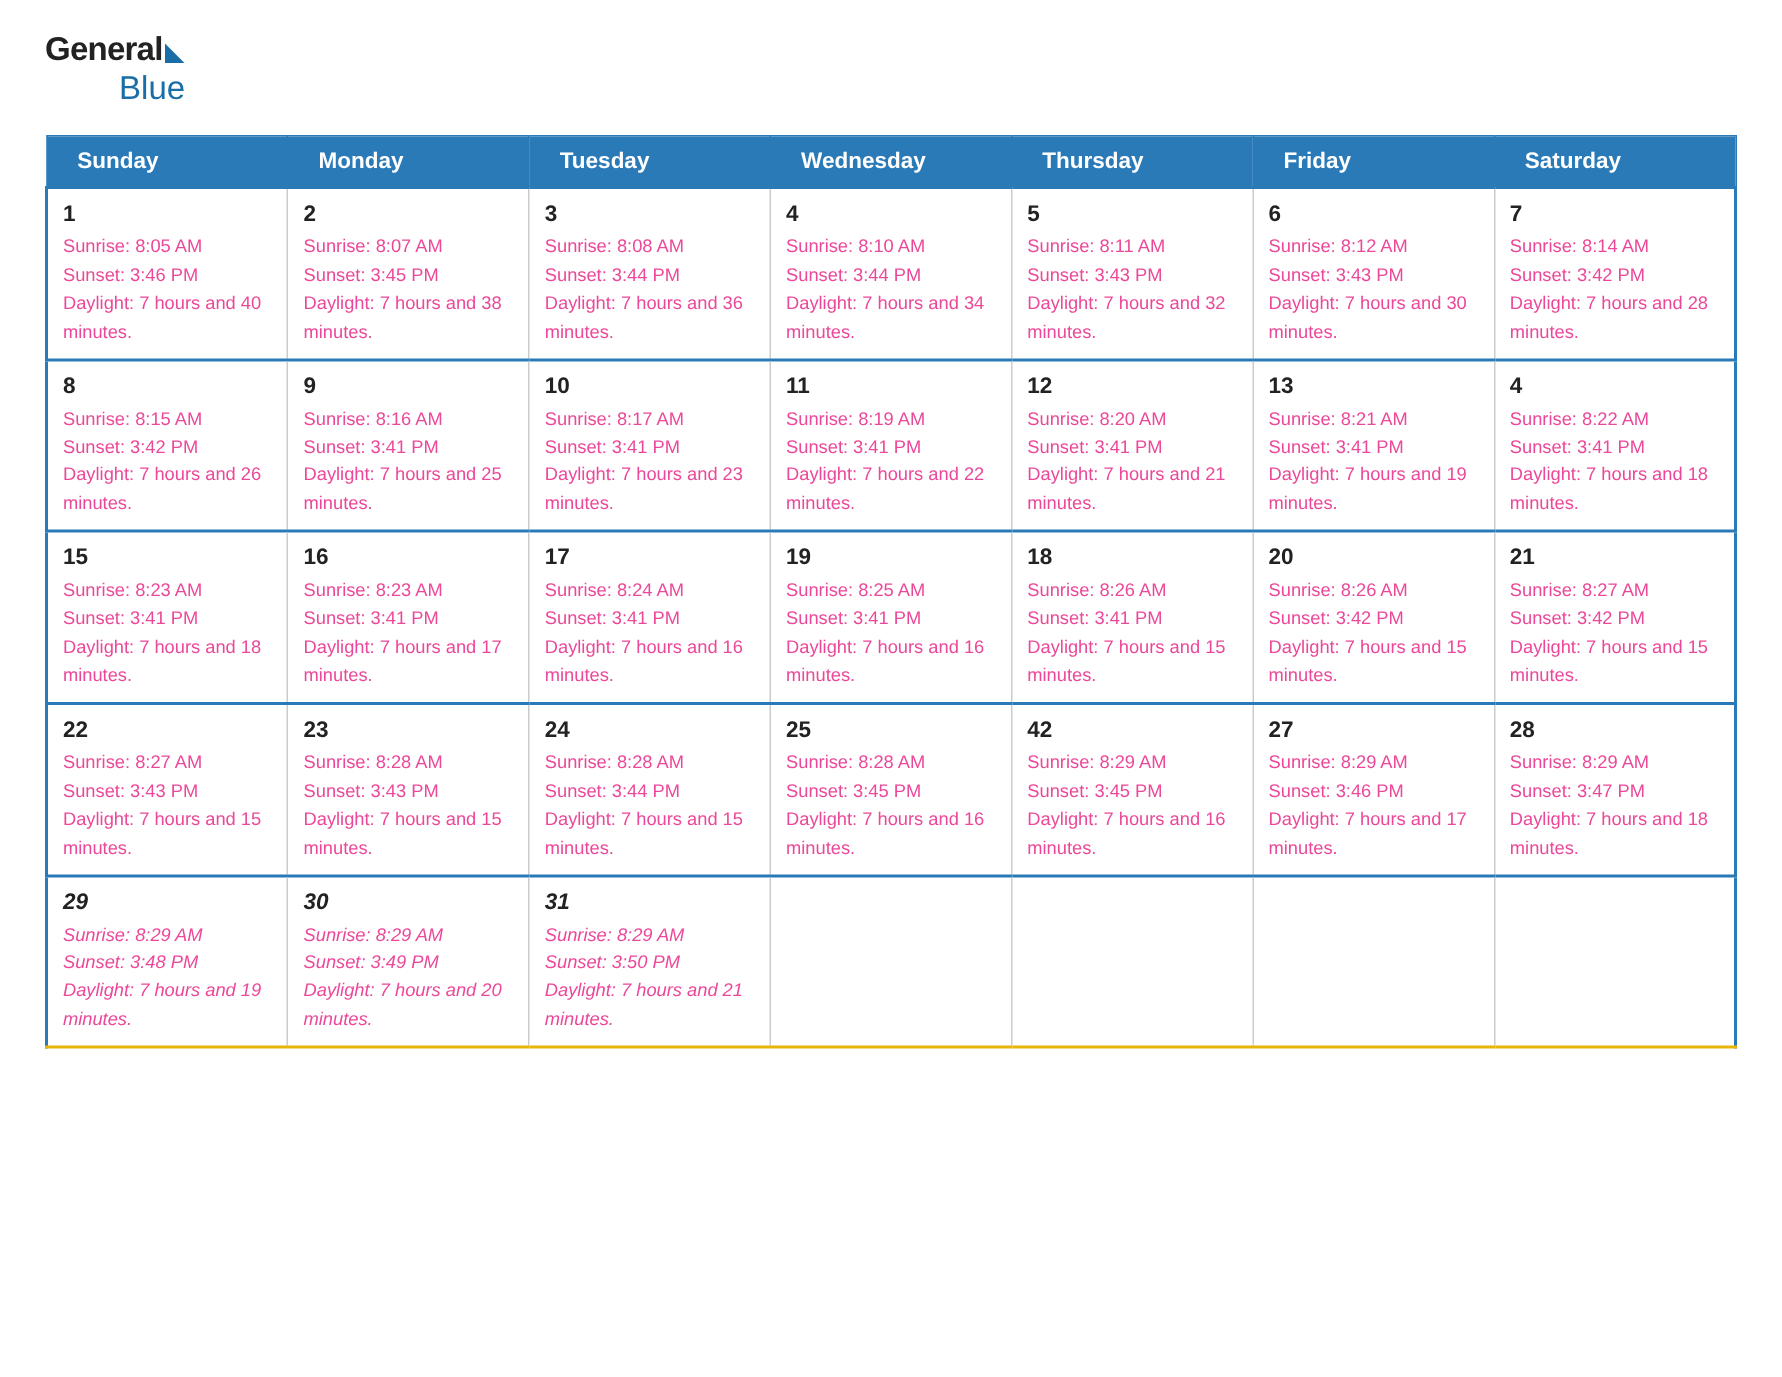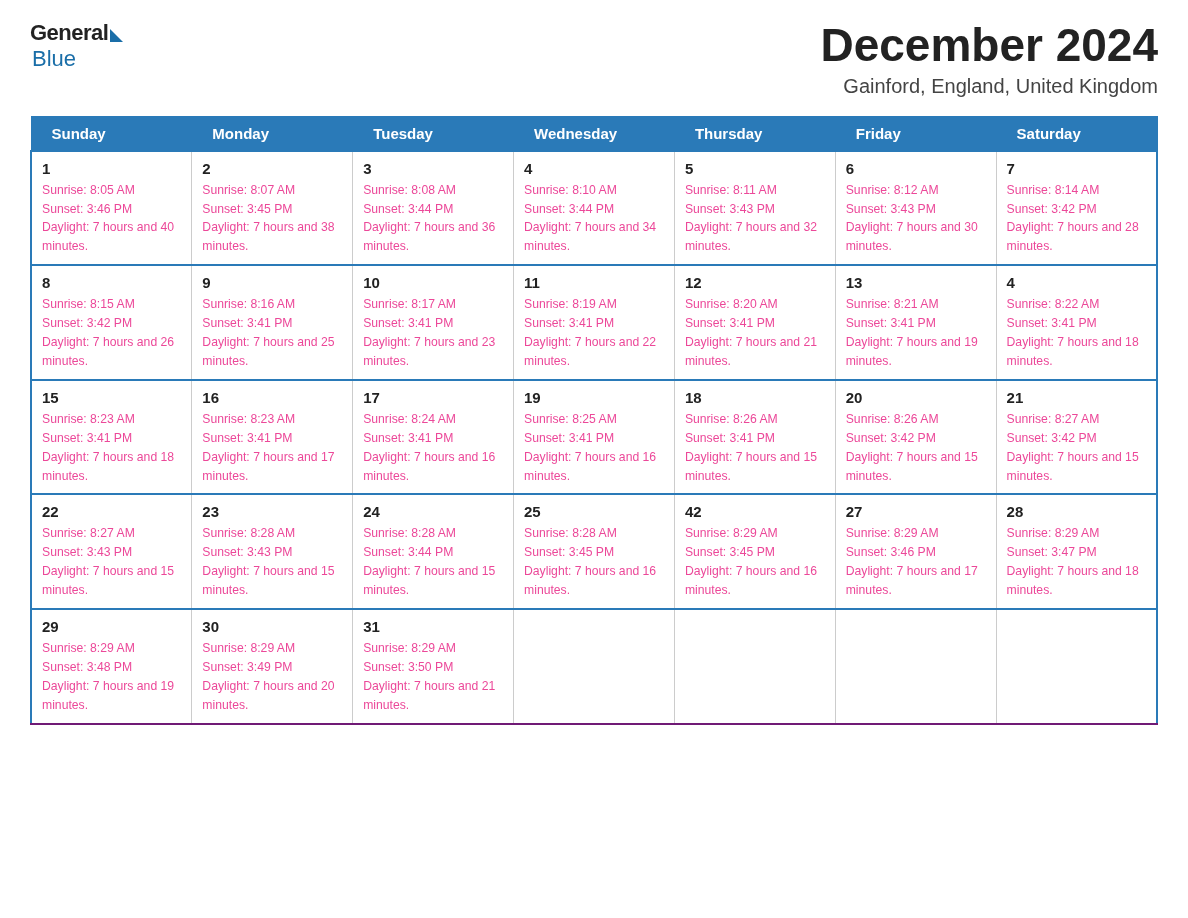--- a/index.html
+++ b/index.html
@@ -11,21 +11,21 @@
     }
     .header {
       display: flex;
       justify-content: space-between;
       align-items: flex-start;
       margin-bottom: 18px;
     }
     .logo {
       display: flex;
       flex-direction: column;
-      align-items: flex-start;
+      align-items: flex-end;
     }
     .logo-top {
       display: flex;
       align-items: center;
     }
     .logo-general {
       font-size: 22px;
       font-weight: bold;
       color: #222;
       letter-spacing: -0.5px;
@@ -98,40 +98,37 @@
     .calendar-table tbody tr:first-child td {
       border-top: 2px solid #2a7ab8;
     }
     .calendar-table tbody tr td:first-child {
       border-left: 2px solid #2a7ab8;
     }
     .calendar-table tbody tr td:last-child {
       border-right: 2px solid #2a7ab8;
     }
     .calendar-table tbody tr:last-child td {
-      border-bottom: 2px solid #701a75;
+      border-bottom: 2px solid #eab308;
+      font-style: italic;
     }
     .row-divider td {
       border-top: 2px solid #2a7ab8 !important;
     }
   </style>
 </head>
 <body>
 
 <div class="header">
   <div class="logo">
     <div class="logo-top">
       <span class="logo-general">General</span>
       <div class="logo-arrow"></div>
     </div>
     <span class="logo-blue">Blue</span>
-  </div>
-  <div class="title-block">
-    <div class="month-title">December 2024</div>
-    <div class="location-title">Gainford, England, United Kingdom</div>
   </div>
 </div>
 
 <table class="calendar-table">
   <thead>
     <tr>
     <th>Sunday</th>
         <th>Monday</th>
         <th>Tuesday</th>
         <th>Wednesday</th>

